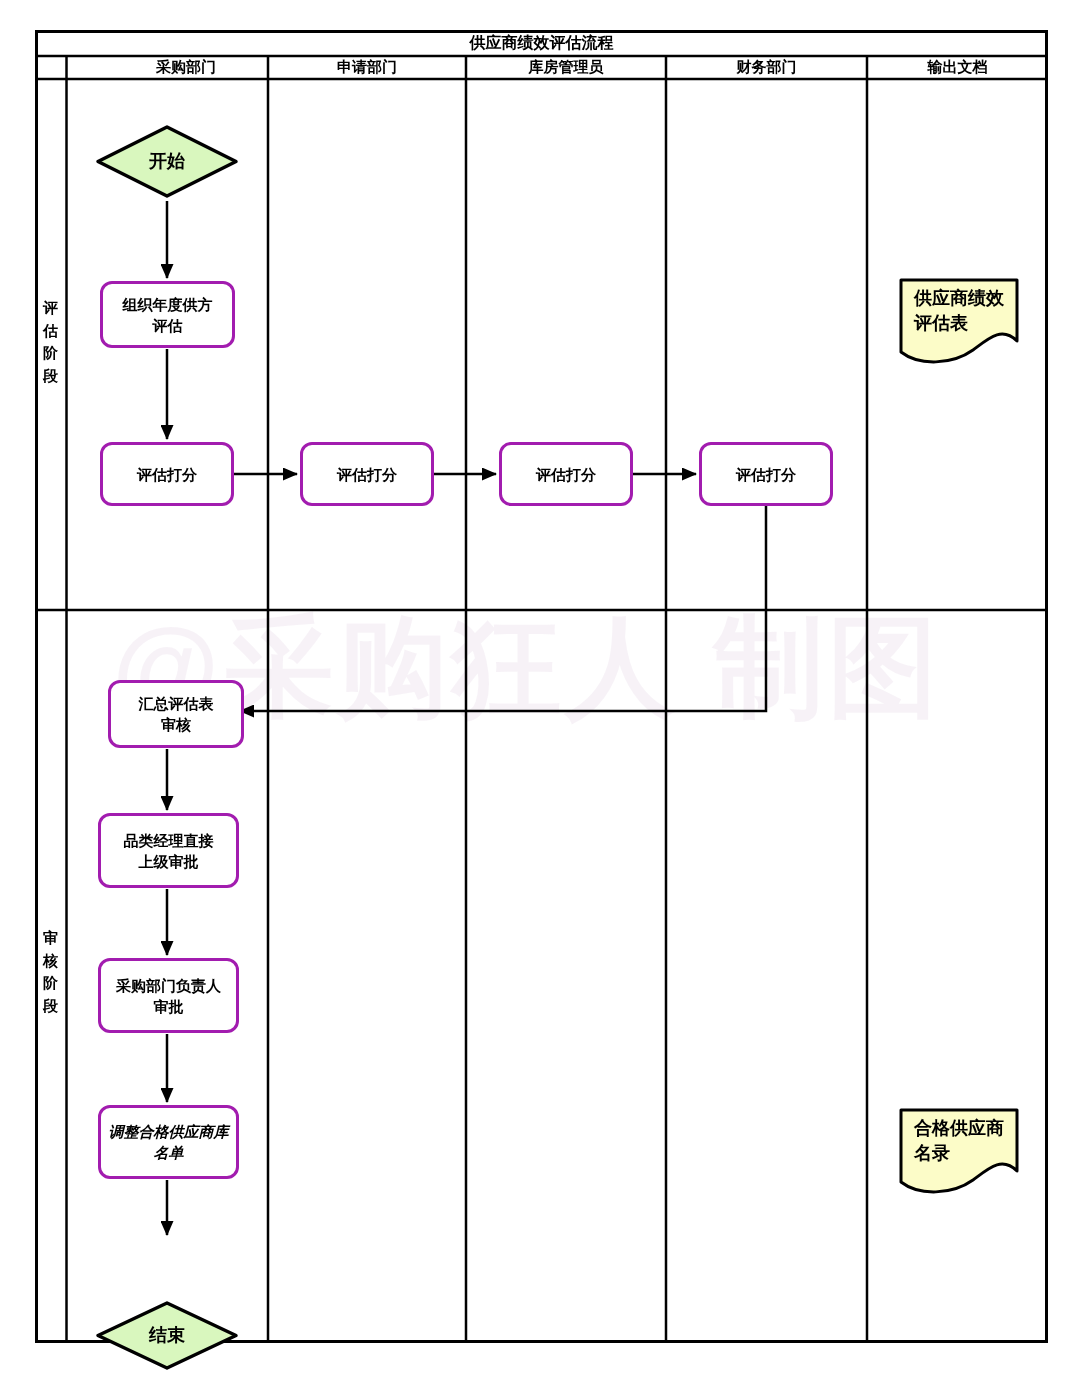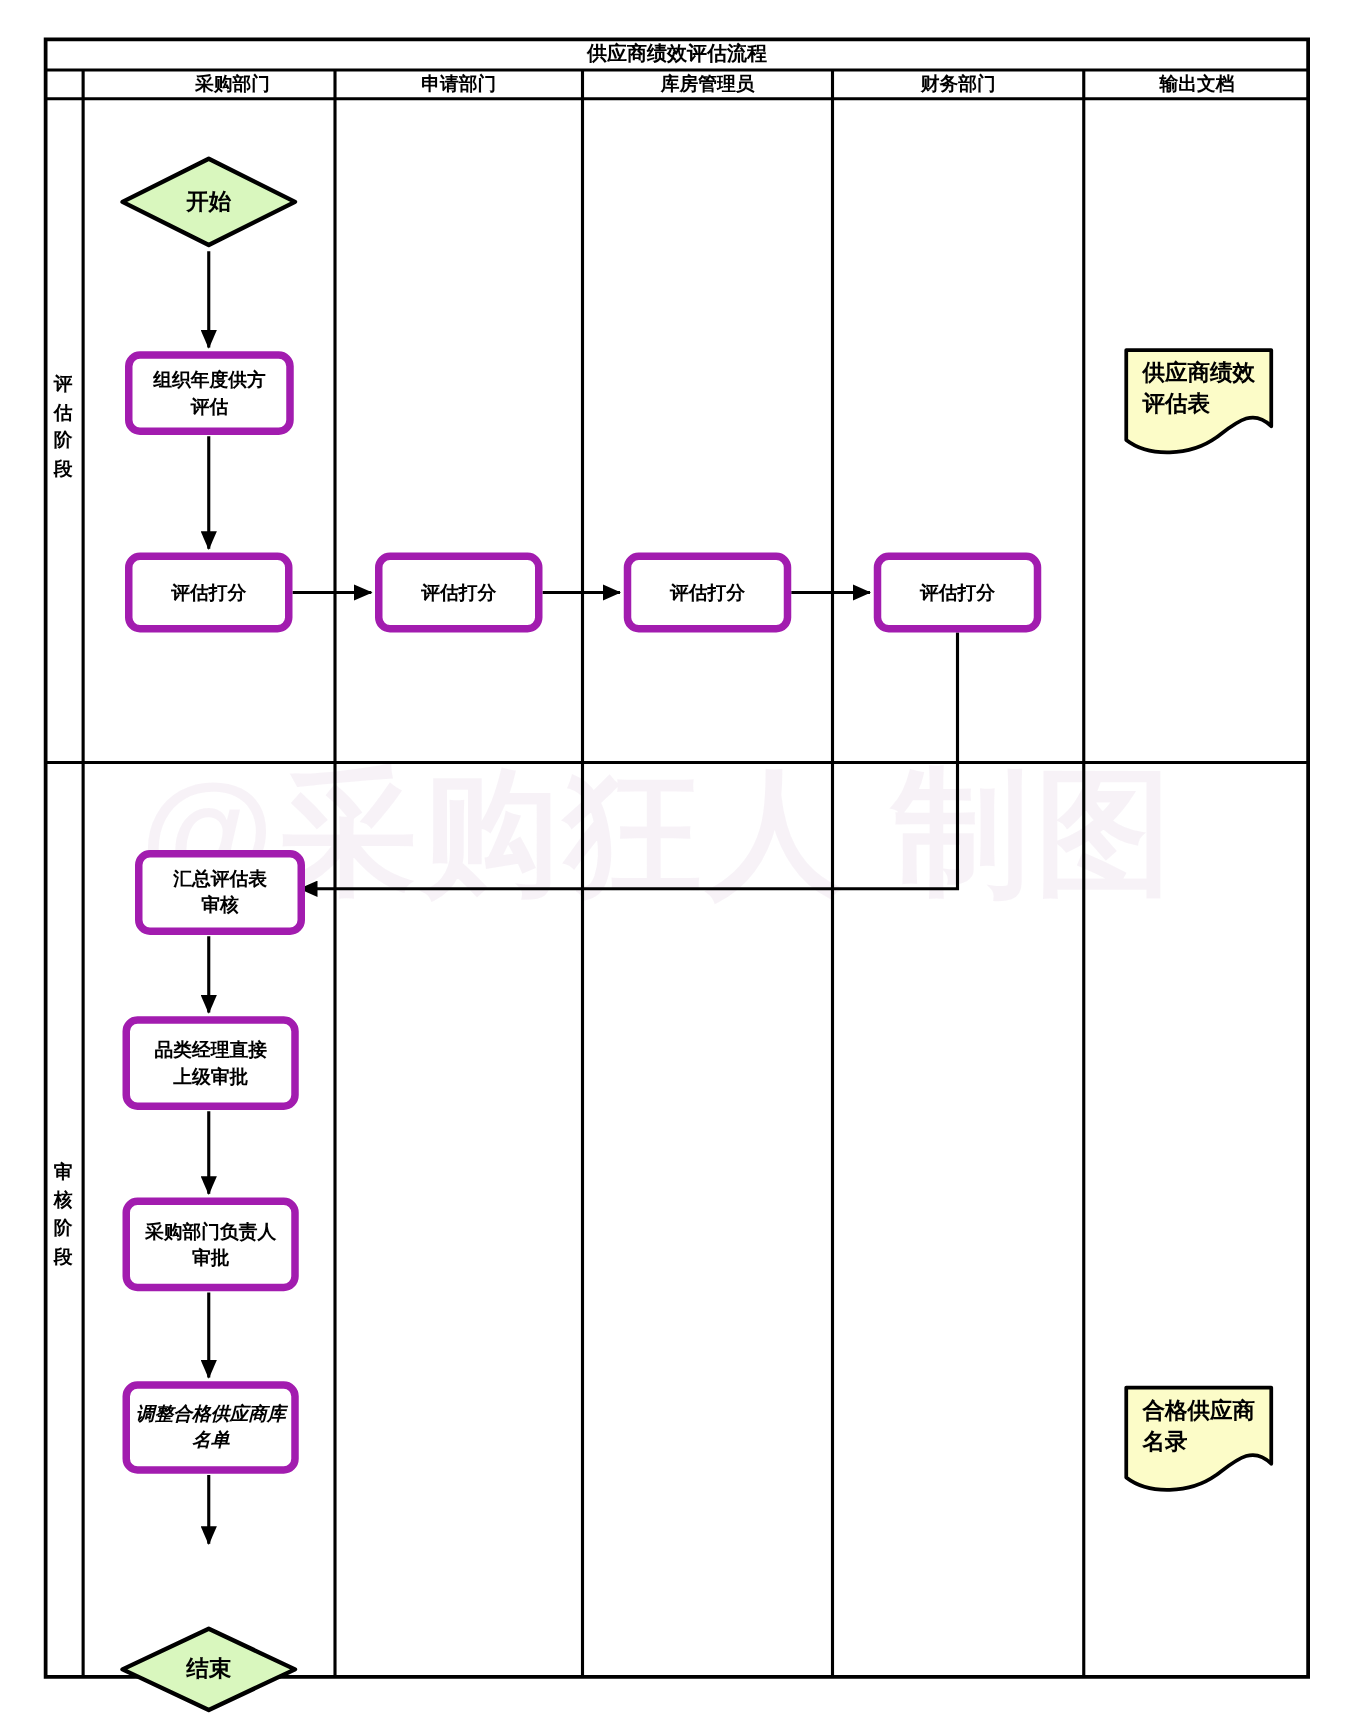--- a/index.html
+++ b/index.html
@@ -27,21 +27,21 @@
   }
   .phase-label{
     position:absolute;left:35px;width:31px;z-index:3;
     display:flex;align-items:center;justify-content:center;
   }
   .phase-label span{
     display:block;width:17px;word-break:break-all;text-align:center;
     font-size:15px;line-height:1.5;
   }
   .box{
-    position:absolute;background:#fff;border:6px solid #a21caf;border-radius:12px;
+    position:absolute;background:#fff;border:3px solid #a21caf;border-radius:12px;
     display:flex;align-items:center;justify-content:center;text-align:center;
     font-size:15px;line-height:1.4;white-space:pre-line;box-sizing:border-box;z-index:3;
   }
   .shape-node{
     position:absolute;z-index:3;display:flex;align-items:center;justify-content:center;
     text-align:left;font-size:18px;line-height:1.4;white-space:pre-line;
   }
   .shape-node svg{position:absolute;left:0;top:0;width:100%;height:100%;}
   .shape-node span{position:relative;z-index:1;}
   .diamond polygon{fill:#d9f7be;stroke:#000;stroke-width:3.5;stroke-linejoin:round;}

